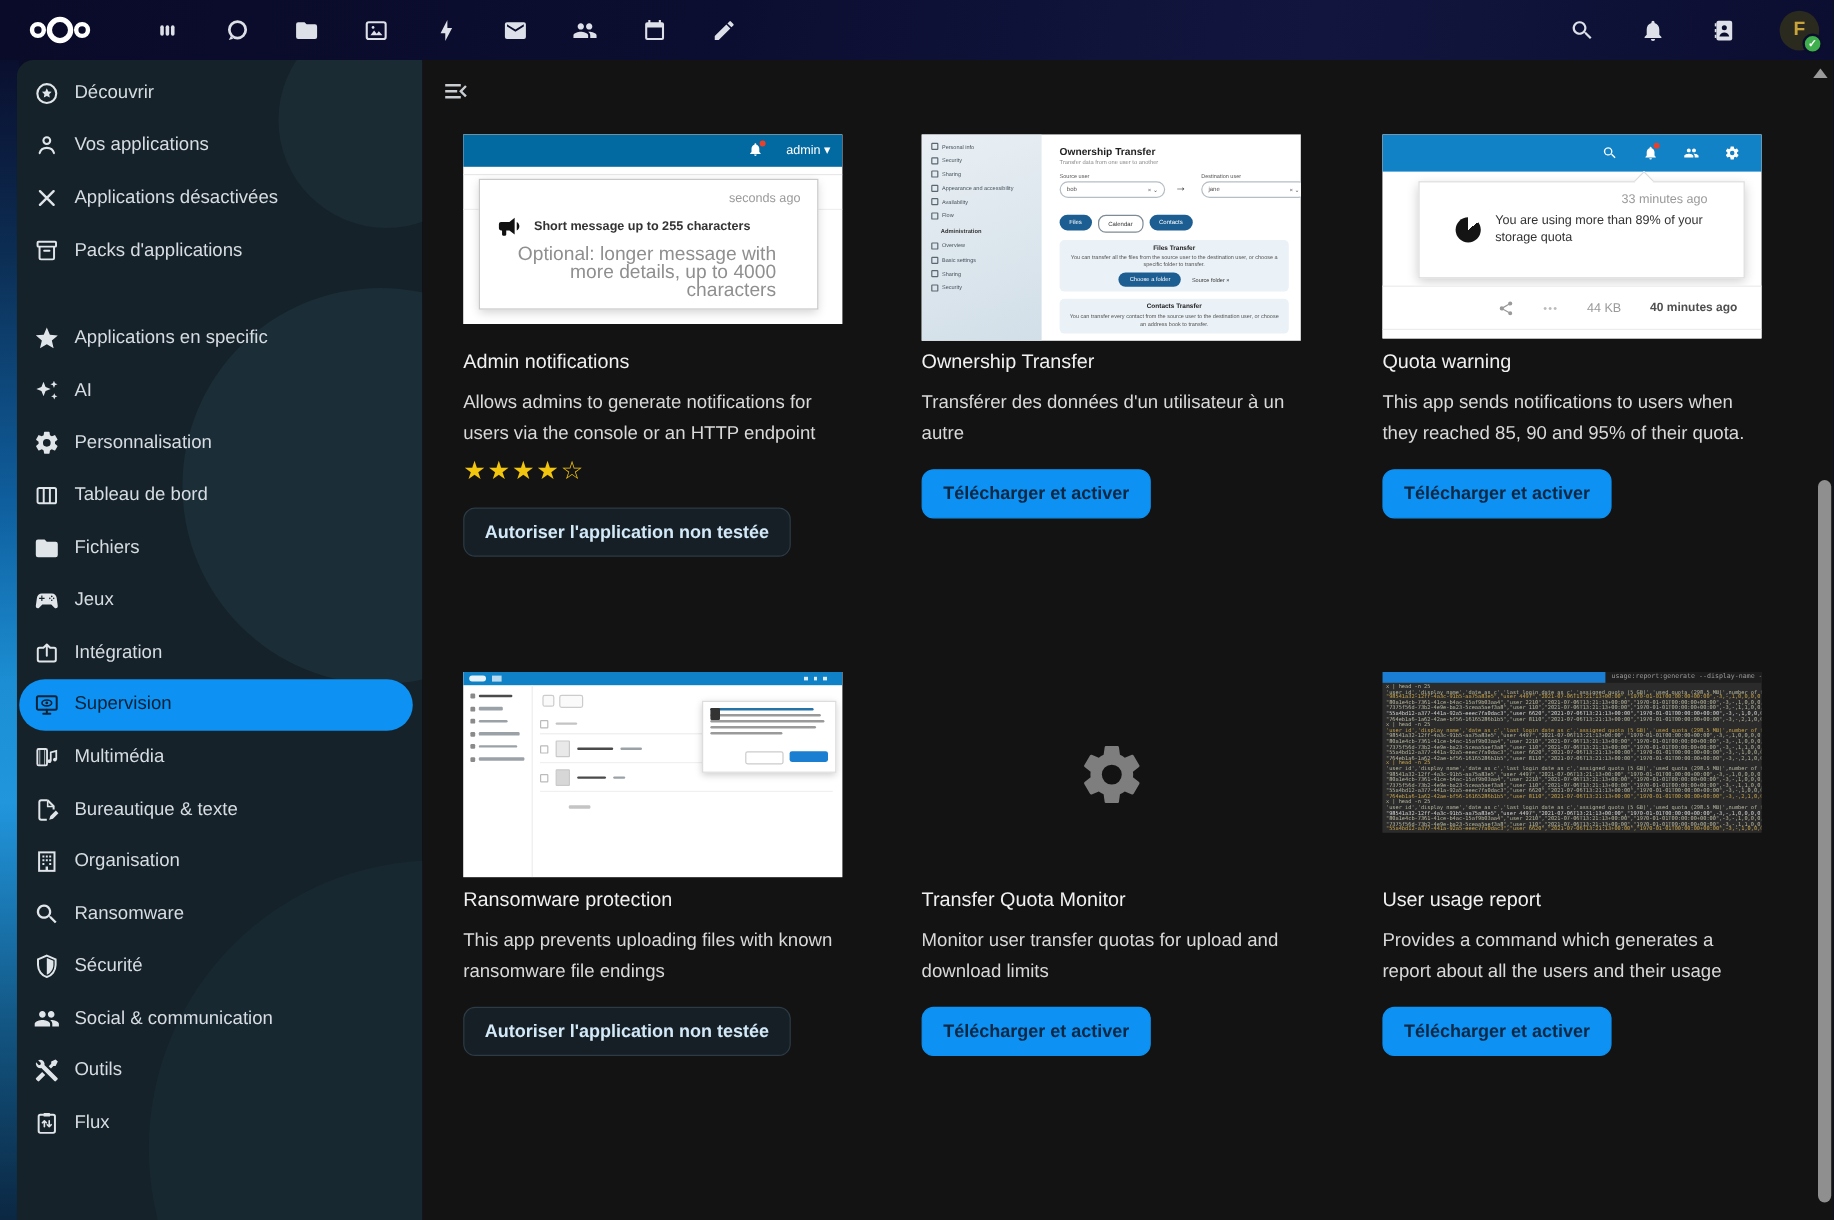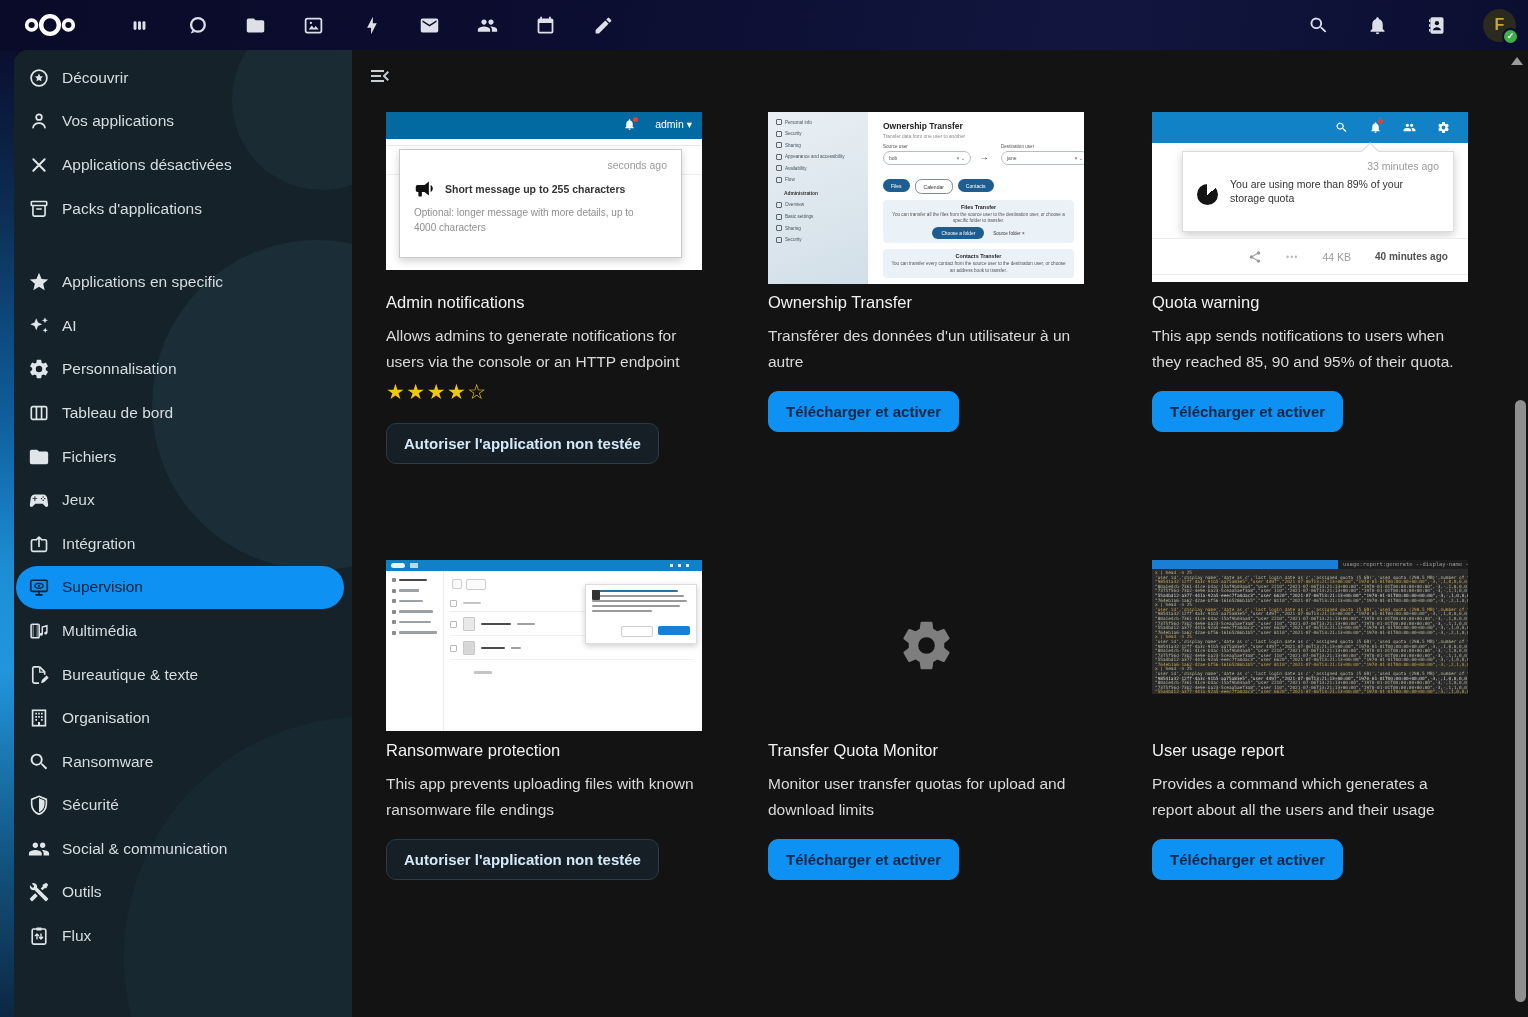--- a/index.html
+++ b/index.html
@@ -65,21 +65,21 @@
   .th-admin .hd .rdot{position:absolute;right:64px;top:5px;width:5px;height:5px;border-radius:50%;background:#e8402a;}
   .th-admin .hd .usr{position:absolute;right:10px;top:6px;color:#fff;font-size:10.5px;}
   .th-admin .bgline{position:absolute;left:0;right:0;top:33px;border-top:1px solid #e8e8e8;}
   .th-admin .bgline2{position:absolute;left:0;right:0;top:62px;border-top:1px solid #efefef;}
   .th-admin .popup{position:absolute;left:13px;right:20px;top:37px;bottom:12px;background:#fff;
     border:1px solid #c9c9c9;box-shadow:0 3px 8px rgba(0,0,0,.18);padding:9px 14px;}
   .t-time{color:#9a9a9a;font-size:10.5px;text-align:right;}
   .msg-row{display:flex;align-items:center;gap:10px;margin-top:7px;}
   .horn{width:21px;height:21px;color:#111;flex:none;}
   .msg-title{font-size:10.5px;font-weight:bold;color:#333;}
-  .msg-body{font-size:10px;color:#8f8f8f;margin-top:6px;line-height:15px;width:92%;}
+  .msg-body{font-size:16px;color:#8f8f8f;margin-top:6px;line-height:15px;width:92%;text-align:right;}
 
   
   .th-ot{height:172px;background:#fff;display:flex;overflow:hidden;}
   .ot-side{width:92px;flex:none;background:linear-gradient(160deg,#e9eff4,#d2dfe8);padding:7px 0 0 8px;}
   .ot-item{font-size:4.6px;color:#47535c;margin-bottom:5.6px;display:flex;align-items:center;gap:3px;white-space:nowrap;}
   .ot-dot{width:4px;height:4px;border:1px solid #5a6770;border-radius:1px;flex:none;}
   .ot-sec{font-size:4.8px;font-weight:bold;color:#333;margin:8px 0 6px 8px;}
   .ot-main{flex:1;padding:9px 10px 0 15px;position:relative;}
   .ot-title{font-size:8.5px;font-weight:bold;color:#222;}
   .ot-sub{font-size:4.8px;color:#8a8a8a;margin-top:3px;}
@@ -99,24 +99,24 @@
   .ot-btn{background:#1c5d92;color:#fff;font-size:4.8px;border-radius:7px;padding:3.5px 9px;}
   .ot-src{font-size:4.6px;color:#333;}
 
   
   .th-quota{height:170px;background:#fff;position:relative;overflow:hidden;}
   .th-quota .hd{height:31px;background:#1282c6;display:flex;justify-content:flex-end;align-items:center;
     gap:21px;padding-right:18px;}
   .th-quota .hd .hic{width:13px;height:13px;color:#fff;position:relative;}
   .th-quota .hd .hic .rdot{position:absolute;right:-1px;top:-2px;width:5px;height:5px;border-radius:50%;background:#e8402a;}
   .th-quota .panel{position:absolute;left:30px;right:14px;top:39px;height:81px;background:#fff;
-    border:1px solid #dcdcdc;box-shadow:0 3px 9px rgba(0,0,0,.2);padding:8px 14px;box-sizing:border-box;}
+    border:1px solid #dcdcdc;box-shadow:0 3px 9px rgba(0,0,0,.2);padding:8px 30px;box-sizing:border-box;}
   .th-quota .caret{position:absolute;left:212px;top:33px;width:11px;height:11px;background:#fff;
     border-left:1px solid #dcdcdc;border-top:1px solid #dcdcdc;transform:rotate(45deg);z-index:2;}
-  .q-row{display:flex;gap:12px;margin-top:5px;align-items:flex-end;}
+  .q-row{display:flex;gap:12px;margin-top:5px;align-items:center;}
   .pie{width:21px;height:21px;border-radius:50%;flex:none;
     background:conic-gradient(#ffffff 0 52deg,#141414 52deg 360deg);}
   .q-text{font-size:10.5px;color:#333;line-height:14px;width:205px;}
   .f-row{position:absolute;left:0;right:0;height:36px;border-top:1px solid #ececec;
     display:flex;align-items:center;padding-left:96px;gap:24px;box-sizing:border-box;background:#fff;}
   .f-row .sh{width:14px;height:14px;color:#9a9a9a;}
   .f-row .dots{color:#bbb;font-size:9px;letter-spacing:1px;}
   .f-size{color:#9a9a9a;font-size:10.5px;}
   .f-time{color:#4f4f4f;font-size:10px;font-weight:bold;}
 

